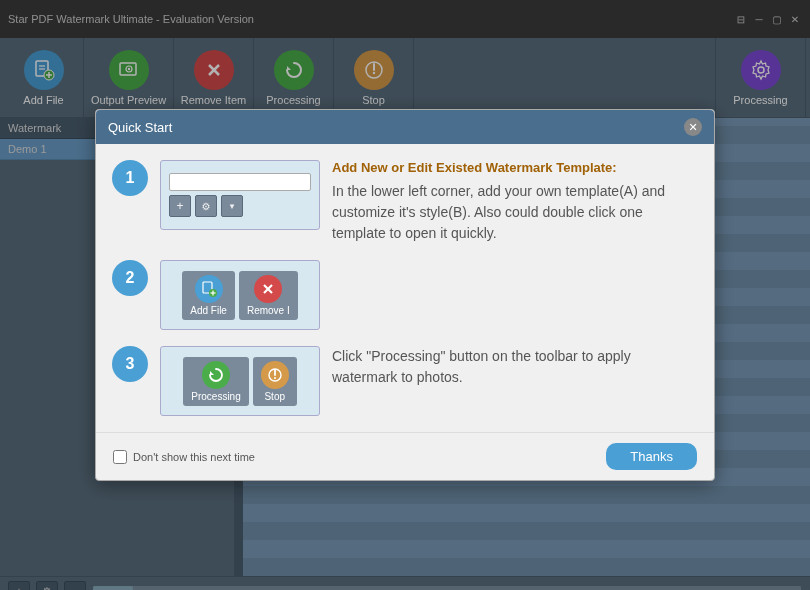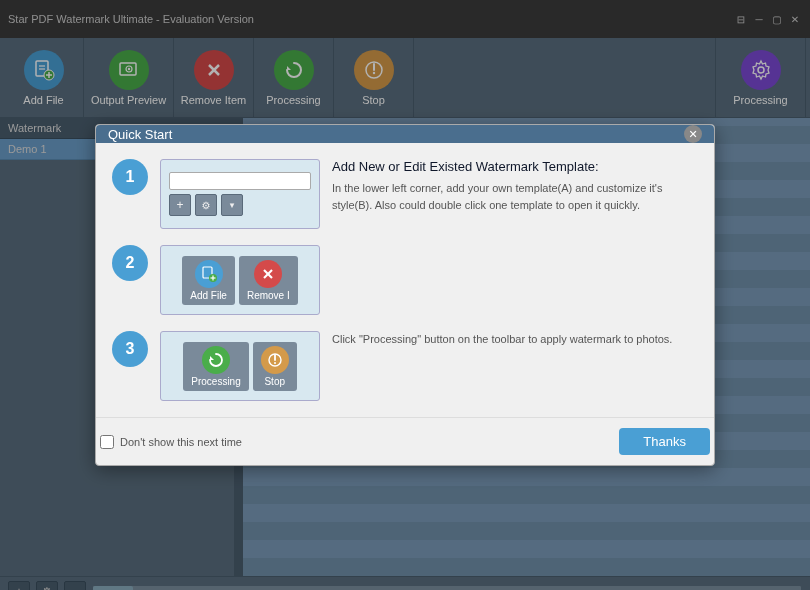--- a/index.html
+++ b/index.html
@@ -184,21 +184,21 @@
     .dialog {
       background: #f0f0f0;
       border: 1px solid #aaa;
       border-radius: 4px;
       width: 620px;
       box-shadow: 0 4px 20px rgba(0,0,0,0.4);
     }
     .dialog-title-bar {
       background: #4a6e8e;
       color: #fff;
-      padding: 0 12px;
+      padding: 8px 12px;
       display: flex;
       align-items: center;
       justify-content: space-between;
       border-radius: 4px 4px 0 0;
       font-size: 13px;
       font-weight: normal;
     }
     .dialog-close {
       width: 18px;
       height: 18px;
@@ -288,32 +288,32 @@
     .step-icon-btn.red-icon .s-icon { background: #d44a4a; }
     .step-icon-btn.blue-icon .s-icon { background: #4a9fd4; }
     .step-icon-btn.green-icon .s-icon { background: #4aad4a; }
     .step-icon-btn.orange-icon .s-icon { background: #d49a4a; }
 
     .step-text {
       flex: 1;
     }
     .step-text h3 {
       font-size: 13px;
-      font-weight: normal;
-      color: #0f172a;
+      font-weight: bold;
+      color: #a16207;
       margin-bottom: 6px;
     }
     .step-text p {
-      font-size: 11px;
+      font-size: 14px;
       color: #555;
       line-height: 1.5;
     }
 
     .dialog-footer {
-      padding: 10px 4px;
+      padding: 10px 17px;
       display: flex;
       align-items: center;
       justify-content: space-between;
       border-top: 1px solid #ddd;
     }
     .checkbox-label {
       display: flex;
       align-items: center;
       gap: 6px;
       font-size: 11px;
@@ -321,21 +321,21 @@
       cursor: pointer;
     }
     .checkbox-label input[type=checkbox] {
       width: 14px;
       height: 14px;
     }
     .thanks-btn {
       background: #4a9fd4;
       color: #fff;
       border: none;
-      border-radius: 4px;
+      border-radius: 10px;
       padding: 6px 24px;
       font-size: 13px;
       cursor: pointer;
     }
 
     
     ::-webkit-scrollbar { width: 8px; }
     ::-webkit-scrollbar-track { background: #5a6e7e; }
     ::-webkit-scrollbar-thumb { background: #7a9ab8; }
   </style>

